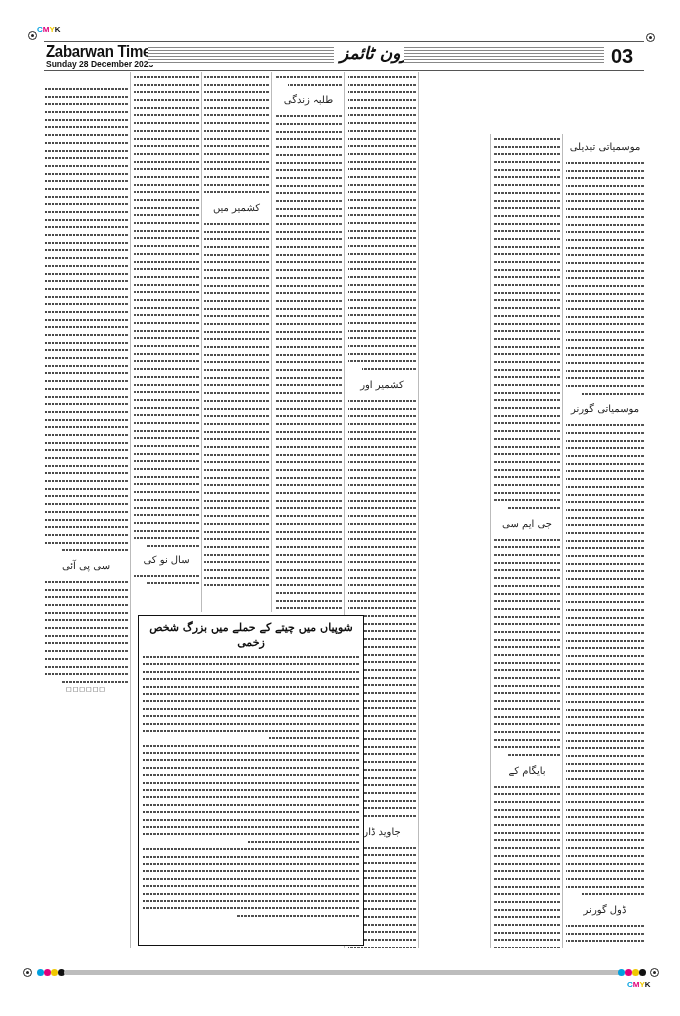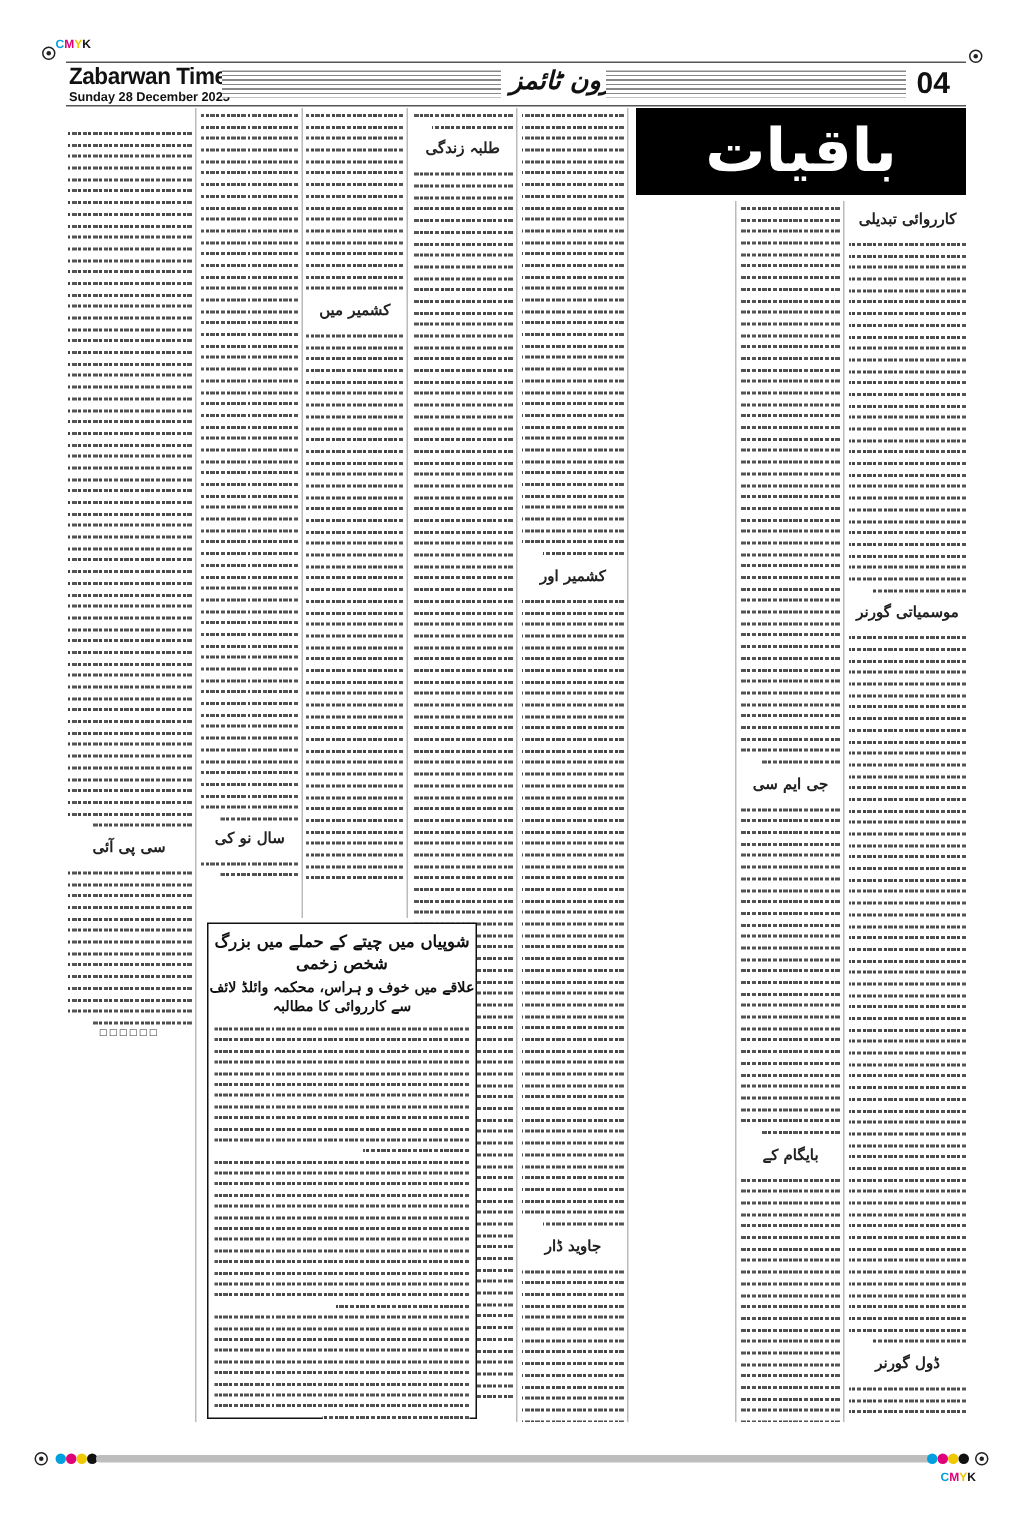--- a/index.html
+++ b/index.html
@@ -11,61 +11,60 @@
   .masthead{position:absolute;left:44px;top:41px;width:600px;height:28px;border-top:1px solid #555;border-bottom:1px solid #555;}
   .mast-title{position:absolute;left:2px;top:1px;font-family:"Liberation Sans",sans-serif;font-weight:700;font-size:15px;letter-spacing:-0.3px;transform:scaleY(1.05);}
   .mast-date{position:absolute;left:2px;top:17px;font-family:"Liberation Sans",sans-serif;font-weight:700;font-size:8.5px;}
   .lines{position:absolute;height:18px;top:5px;background:repeating-linear-gradient(to bottom,#888 0,#888 1px,#fff 1px,#fff 3px);}
   .logo-urdu{position:absolute;left:296px;top:1px;font-family:"DejaVu Serif",serif;font-size:17px;font-weight:700;font-style:italic;direction:rtl;}
   .pagenum{position:absolute;left:567px;top:3px;font-family:"Liberation Sans",sans-serif;font-weight:700;font-size:20px;}
   .page{position:absolute;left:44px;top:72px;width:600px;height:876px;}
   .col{position:absolute;top:0;font-size:4.6px;line-height:7.7px;direction:rtl;text-align:justify;color:#222;overflow:hidden;font-family:"DejaVu Serif",serif;}
   .col .t{display:block;height:7.7px;white-space:nowrap;overflow:hidden;background:repeating-linear-gradient(to left,#555 0,#555 3px,#fff 3px,#fff 4px,#444 4px,#444 6px,#fff 6px,#fff 7px);background-size:100% 2px;background-repeat:no-repeat;background-position:0 4px;color:transparent;}
   .col .t.mid{width:80%;}
-  .col h3{margin:6px 0 4px;font-size:10px;line-height:14px;text-align:center;font-weight:700;font-family:"DejaVu Serif",serif;}
+  .col h3{margin:6px 0 4px;font-size:10px;line-height:14px;text-align:center;font-weight:400;font-family:"DejaVu Serif",serif;}
   .banner{position:absolute;left:380px;top:0;width:220px;height:58px;background:#000;color:#fff;font-family:"DejaVu Sans",sans-serif;font-weight:700;font-size:40px;line-height:58px;text-align:center;direction:rtl;}
   .vrule{position:absolute;width:1px;background:#bbb;}
-  .box{position:absolute;left:94px;top:543px;width:180px;height:331px;border:1px solid #111;box-sizing:border-box;background:#fff;direction:rtl;}
+  .box{position:absolute;left:94px;top:543px;width:226px;height:331px;border:1px solid #111;box-sizing:border-box;background:#fff;direction:rtl;}
   .box h2{margin:4px 0 2px;font-size:11px;line-height:15px;text-align:center;font-weight:700;font-family:"DejaVu Serif",serif;}
   .box h4{margin:2px 0 3px;font-size:9.5px;line-height:13px;text-align:center;font-weight:700;font-family:"DejaVu Serif",serif;}
   .box .t{display:block;height:7.4px;margin:0 4px;background:repeating-linear-gradient(to left,#555 0,#555 3px,#fff 3px,#fff 4px,#444 4px,#444 6px,#fff 6px,#fff 7px);background-size:100% 2px;background-repeat:no-repeat;background-position:0 4px;}
   .end-box{font-size:6px;letter-spacing:1px;text-align:center;color:#333;}
   .footerbar{position:absolute;left:64px;top:970px;width:560px;height:5px;background:#bdbdbd;border-radius:3px;}
   .dot{position:absolute;width:7px;height:7px;border-radius:50%;}
 </style>
 </head>
 <body>
 
 <div class="reg" style="left:28px;top:31px"></div>
 <div class="cmyk" style="left:37px;top:25px"><span class="c">C</span><span class="m">M</span><span class="y">Y</span><span class="k">K</span></div>
 <div class="reg" style="left:646px;top:33px"></div>
 
 <div class="masthead">
   <div class="mast-title">Zabarwan Times</div>
   <div class="mast-date">Sunday 28 December 2025</div>
   <div class="lines" style="left:104px;width:186px"></div>
   <div class="logo-urdu">زبرون ٹائمز</div>
   <div class="lines" style="left:360px;width:200px"></div>
-  <div class="pagenum">04</div>
+  <div class="pagenum">03</div>
 </div>
 
 <div class="page">
 
-  <div class="banner">باقیات</div>
 
   <div class="vrule" style="left:518px;top:62px;height:814px"></div>
   <div class="vrule" style="left:446px;top:62px;height:814px"></div>
   <div class="vrule" style="left:374px;top:0;height:876px"></div>
   <div class="vrule" style="left:300px;top:0;height:876px"></div>
   <div class="vrule" style="left:227px;top:0;height:540px"></div>
   <div class="vrule" style="left:157px;top:0;height:540px"></div>
   <div class="vrule" style="left:86px;top:0;height:876px"></div>
 
   <div class="col" style="left:522px;width:78px;top:62px;height:814px">
-    <h3>کارروائی تبدیلی</h3>
+    <h3>موسمیاتی تبدیلی</h3>
     <span class="t"></span>
       <span class="t"></span>
       <span class="t"></span>
       <span class="t"></span>
       <span class="t"></span>
       <span class="t"></span>
       <span class="t"></span>
       <span class="t"></span>
       <span class="t"></span>
       <span class="t"></span>
@@ -702,21 +701,20 @@
       <span class="t"></span>
       <span class="t"></span>
       <span class="t"></span>
       <span class="t"></span>
       <span class="t mid"></span>
     <div class="end-box">□□□□□□</div>
   </div>
 
   <div class="box">
     <h2>شوپیاں میں چیتے کے حملے میں بزرگ شخص زخمی</h2>
-    <h4>علاقے میں خوف و ہراس، محکمہ وائلڈ لائف سے کارروائی کا مطالبہ</h4>
     <span class="t"></span>
       <span class="t"></span>
       <span class="t"></span>
       <span class="t"></span>
       <span class="t"></span>
       <span class="t"></span>
       <span class="t"></span>
       <span class="t"></span>
       <span class="t"></span>
       <span class="t"></span>

